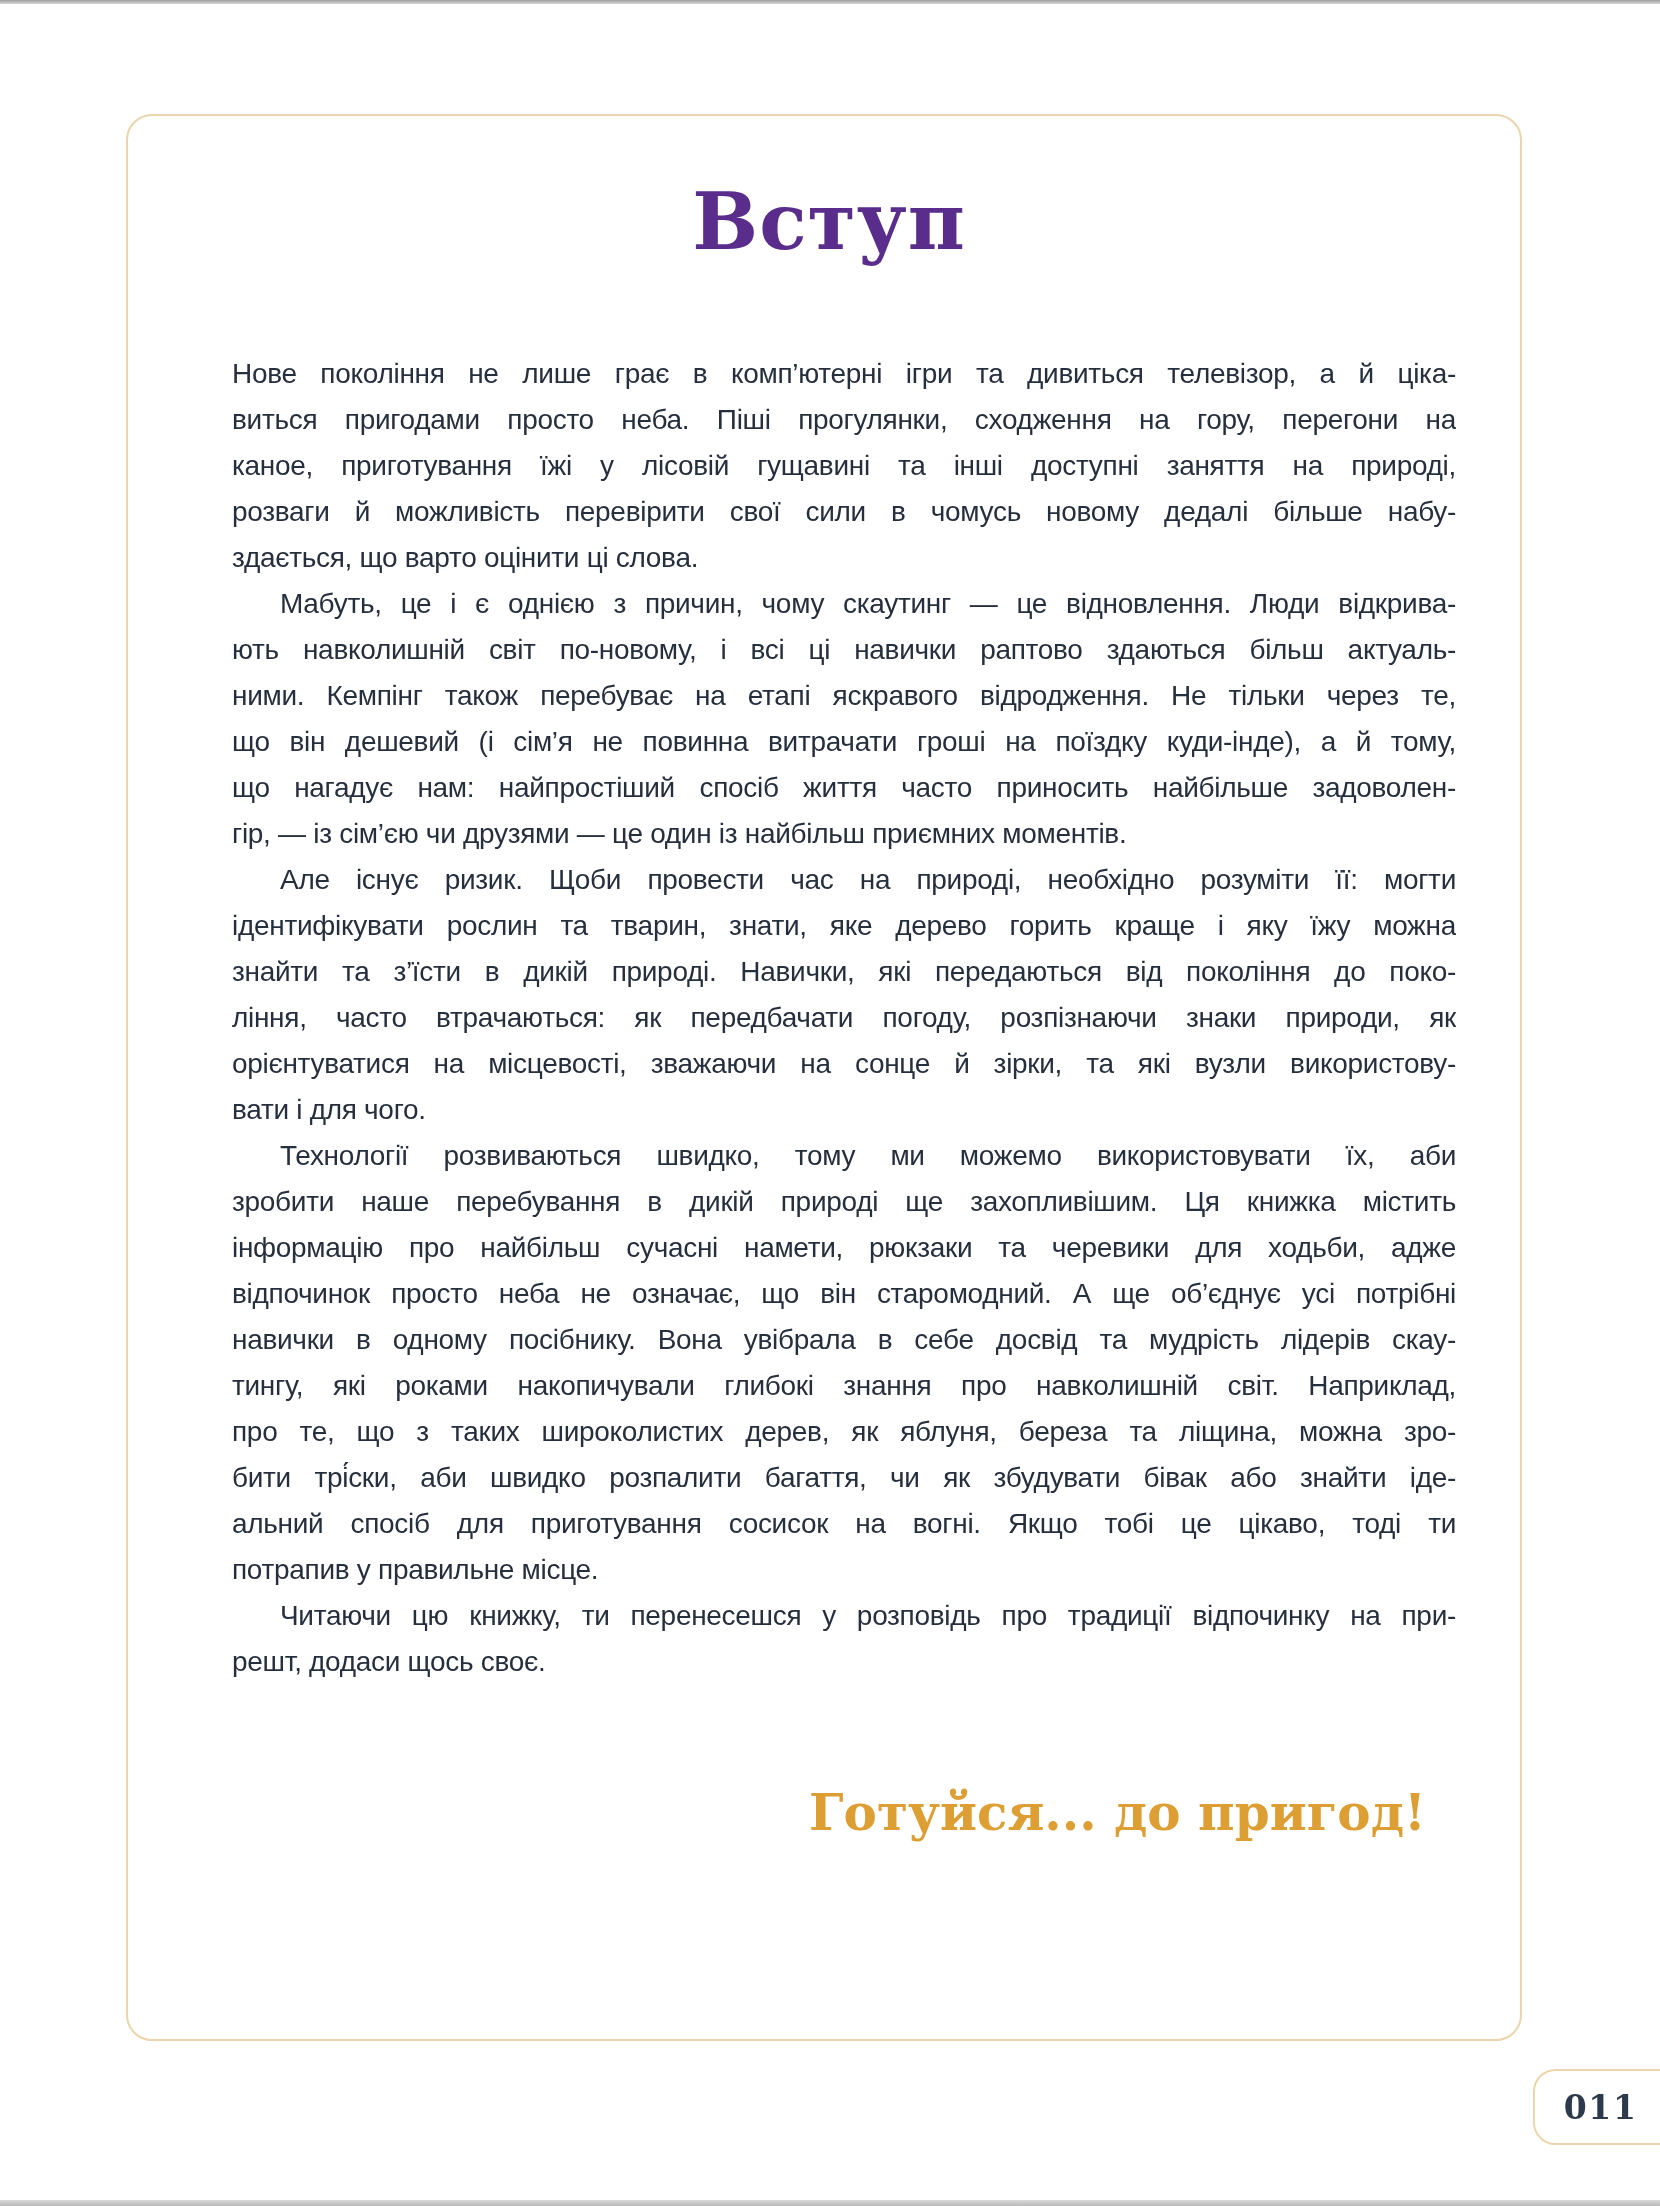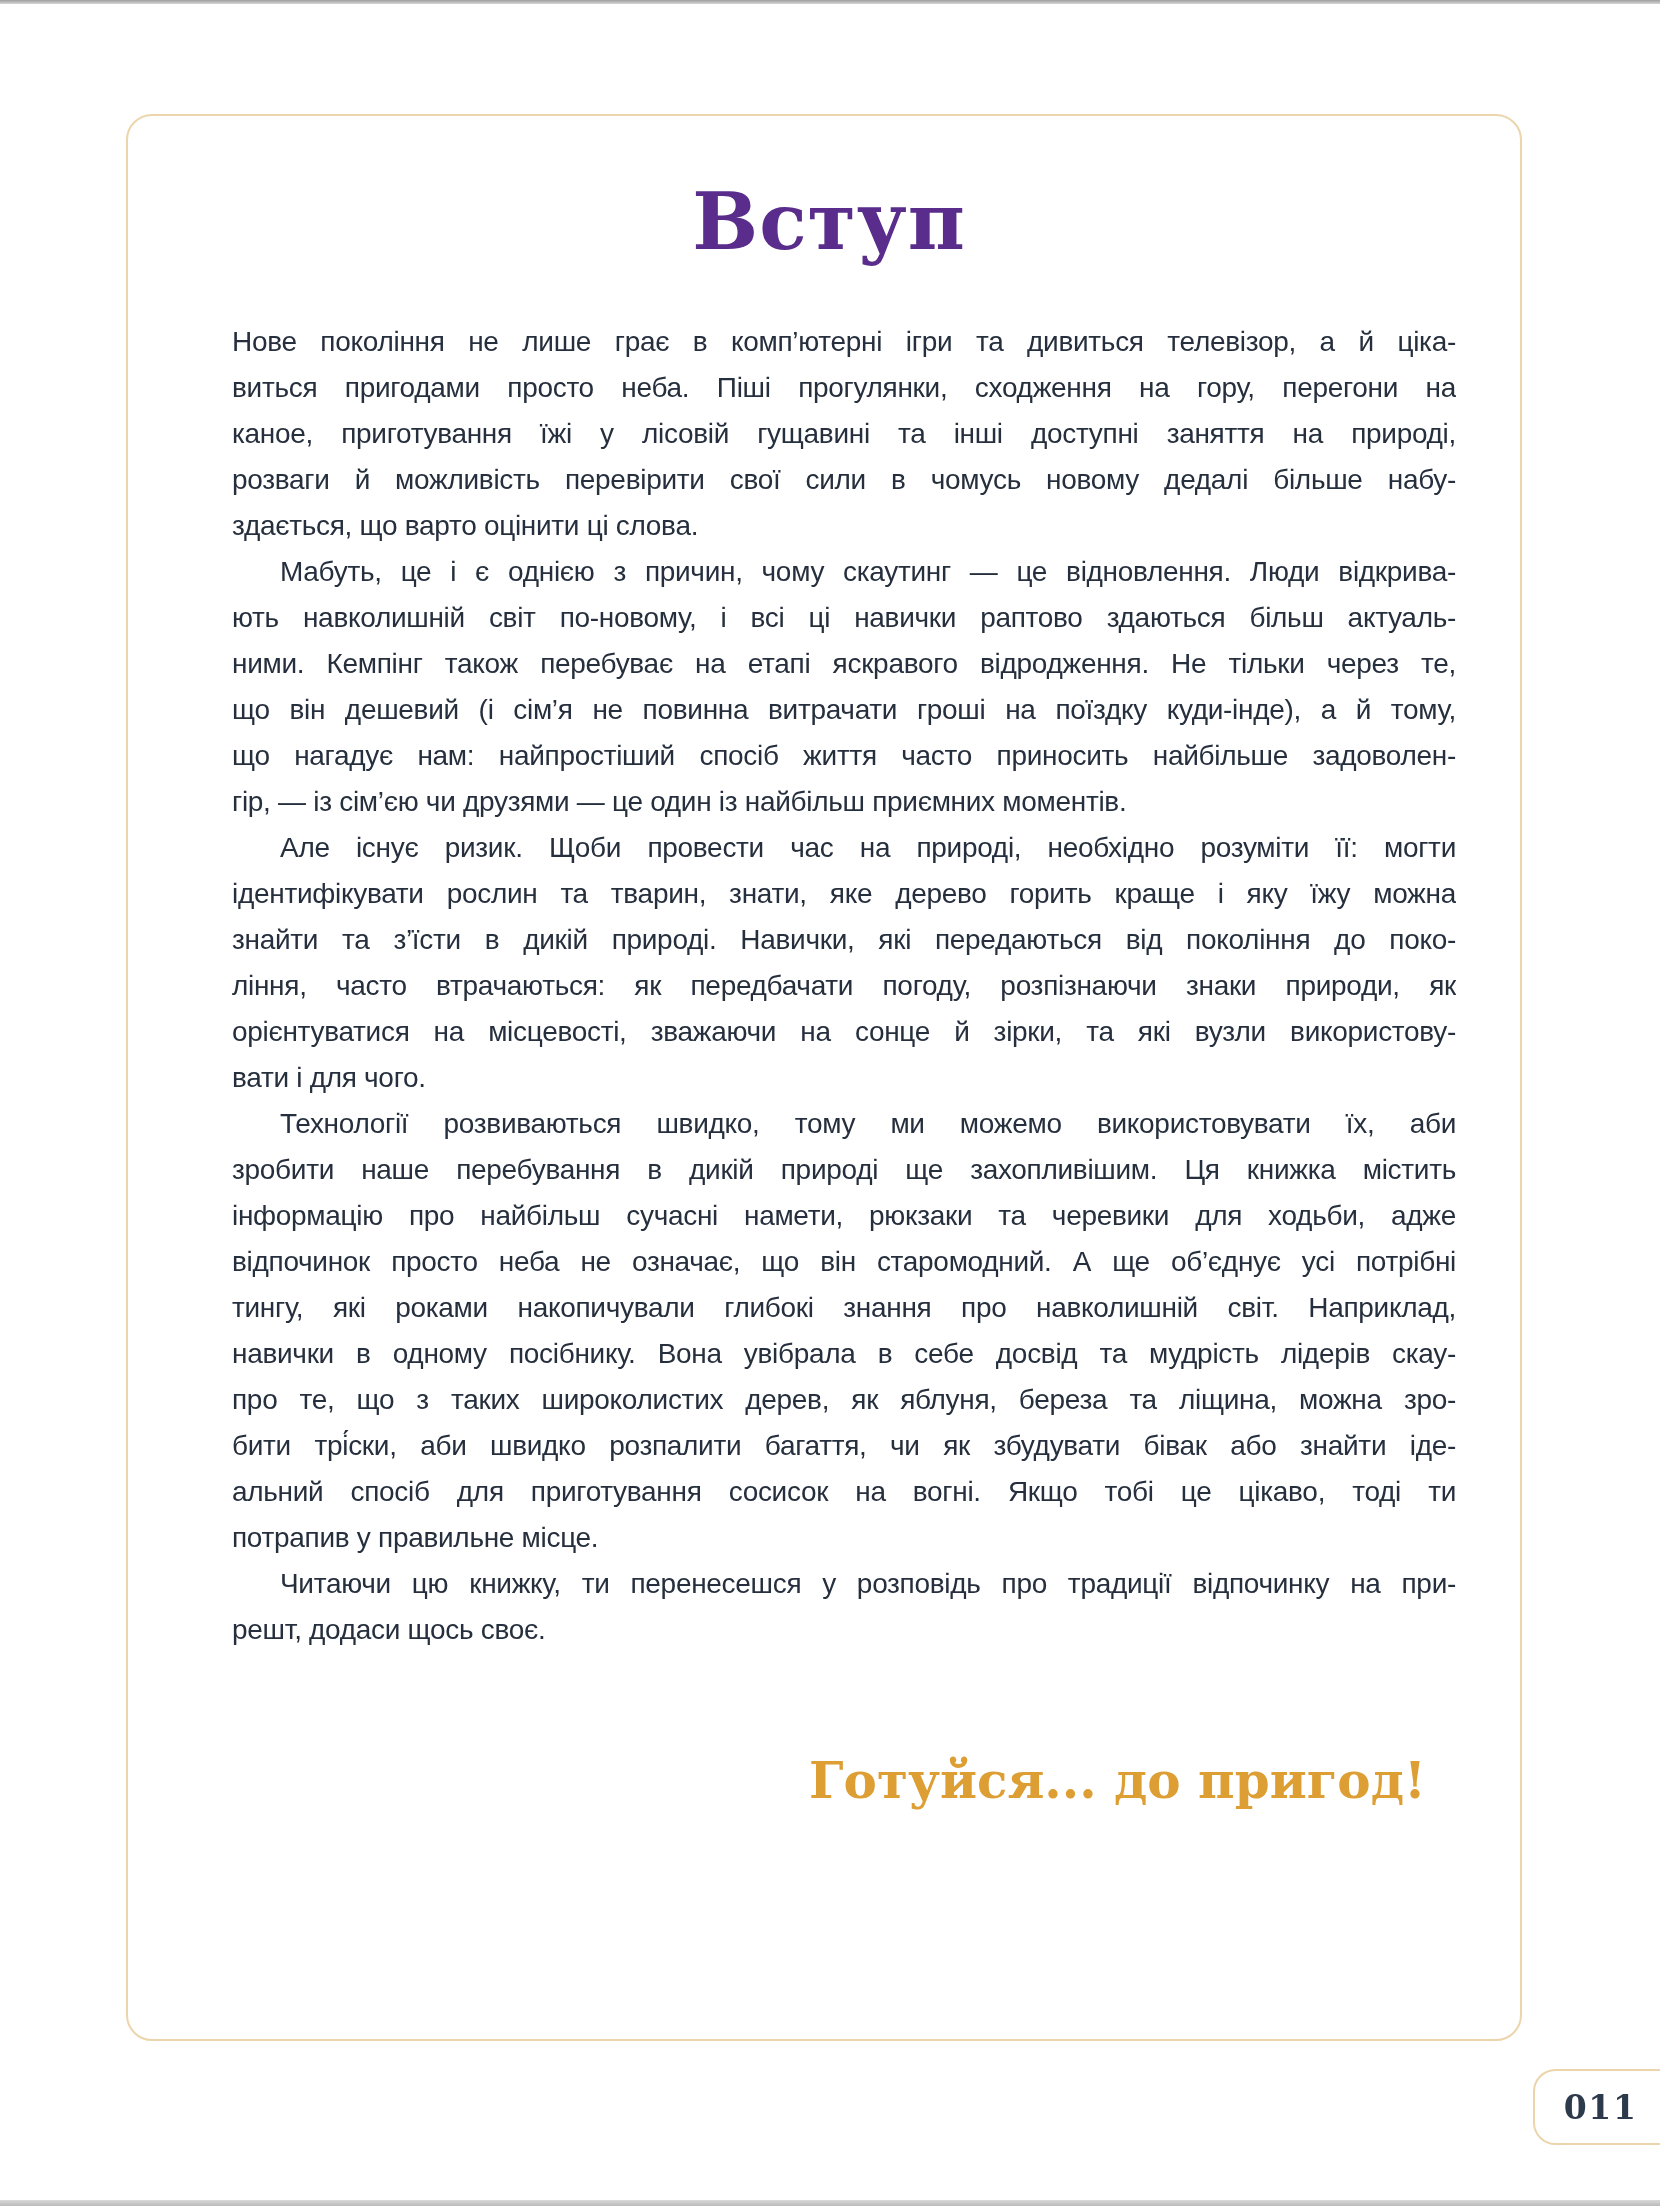--- a/index.html
+++ b/index.html
@@ -36,21 +36,21 @@
   .title{
     font-family:"DejaVu Serif", serif;
     font-weight:bold;
     font-size:78px;
     line-height:82px;
     text-align:center;
     color:var(--title-color);
     letter-spacing:0.9px;
   }
   .body-text{
-    margin-top:56px;
+    margin-top:88px;
     width:1224px;
     color:var(--body-color);
     font-size:28px;
     letter-spacing:-0.3px;
   }
   .line{
     line-height:46px;
     height:46px;
     text-align:justify;
     text-align-last:justify;
@@ -112,22 +112,22 @@
       <div class="line indent">Але існує ризик. Щоби провести час на природі, необхідно розуміти її: могти</div>
       <div class="line">ідентифікувати рослин та тварин, знати, яке дерево горить краще і яку їжу можна</div>
       <div class="line">знайти та з’їсти в дикій природі. Навички, які передаються від покоління до поко-</div>
       <div class="line">ління, часто втрачаються: як передбачати погоду, розпізнаючи знаки природи, як</div>
       <div class="line">орієнтуватися на місцевості, зважаючи на сонце й зірки, та які вузли використову-</div>
       <div class="line last">вати і для чого.</div>
       <div class="line indent">Технології розвиваються швидко, тому ми можемо використовувати їх, аби</div>
       <div class="line">зробити наше перебування в дикій природі ще захопливішим. Ця книжка містить</div>
       <div class="line">інформацію про найбільш сучасні намети, рюкзаки та черевики для ходьби, адже</div>
       <div class="line">відпочинок  просто неба не означає, що він старомодний. А ще об’єднує усі потрібні</div>
+      <div class="line">навички в одному посібнику. Вона увібрала в себе досвід та мудрість лідерів скау-</div>
       <div class="line">тингу, які роками накопичували глибокі знання про навколишній світ. Наприклад,</div>
-      <div class="line">навички в одному посібнику. Вона увібрала в себе досвід та мудрість лідерів скау-</div>
       <div class="line">про те, що з таких широколистих дерев, як яблуня, береза та ліщина, можна зро-</div>
       <div class="line">бити трі́ски, аби швидко розпалити багаття, чи як збудувати бівак або знайти іде-</div>
       <div class="line">альний спосіб для приготування сосисок на вогні. Якщо тобі це цікаво, тоді ти</div>
       <div class="line last">потрапив у правильне місце.</div>
       <div class="line indent">Читаючи цю книжку, ти перенесешся у розповідь про традиції відпочинку на при-</div>
       <div class="line last">решт, додаси щось своє.</div>
     </div>
   <div class="closing">Готуйся... до пригод!</div>
 </div>
 

